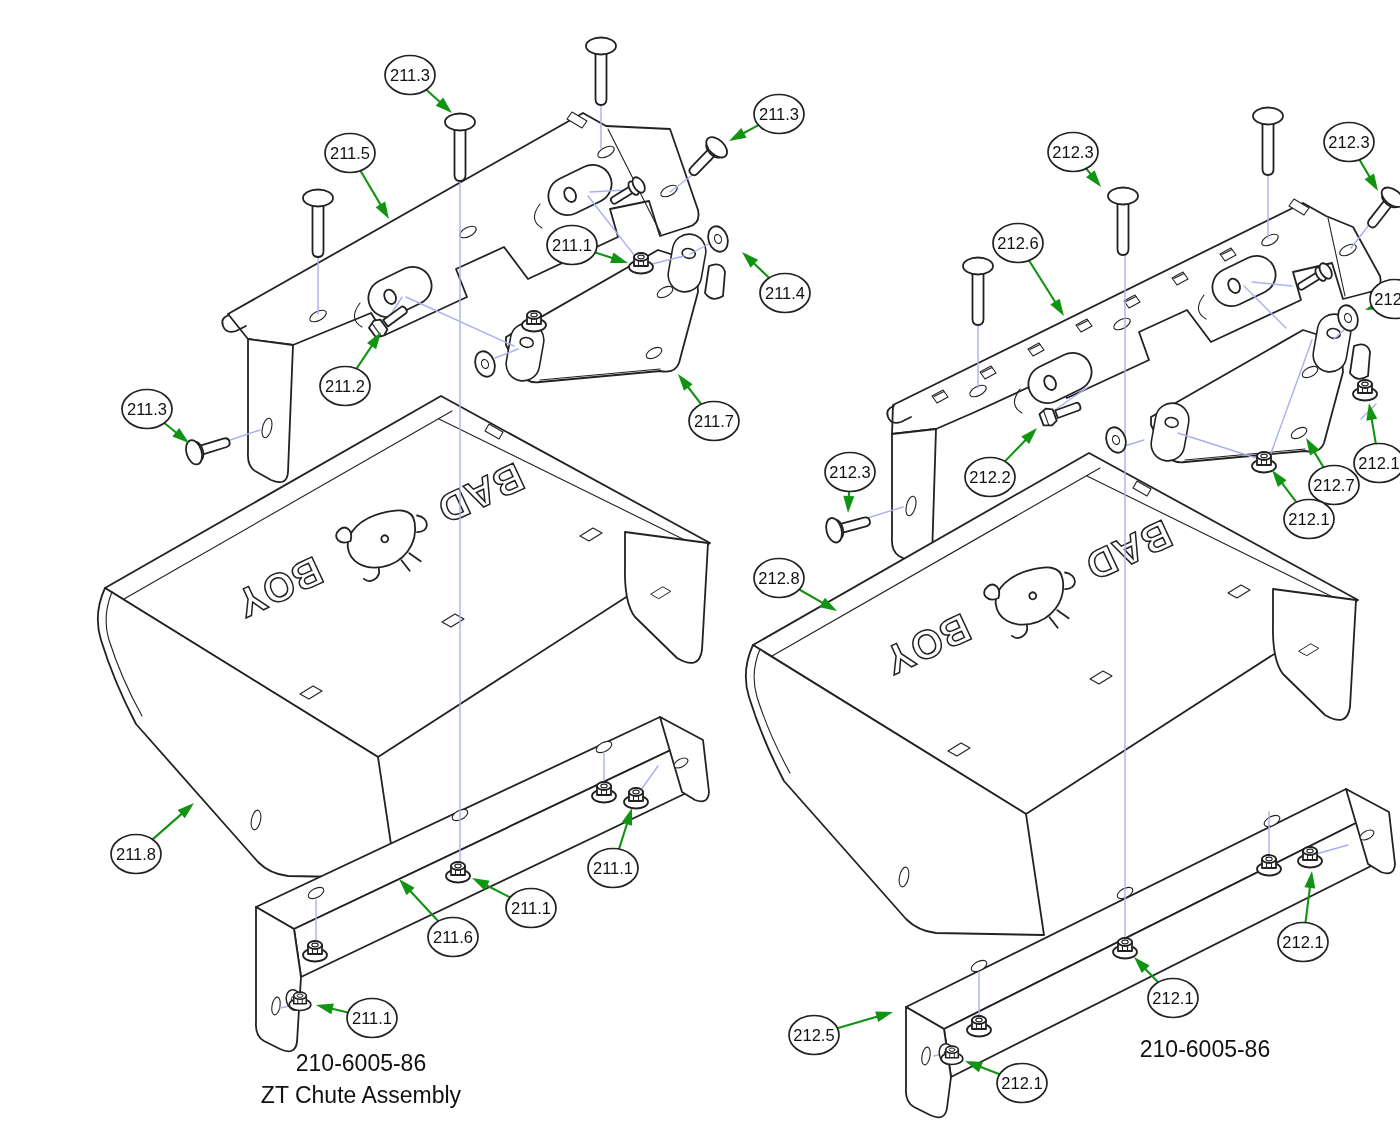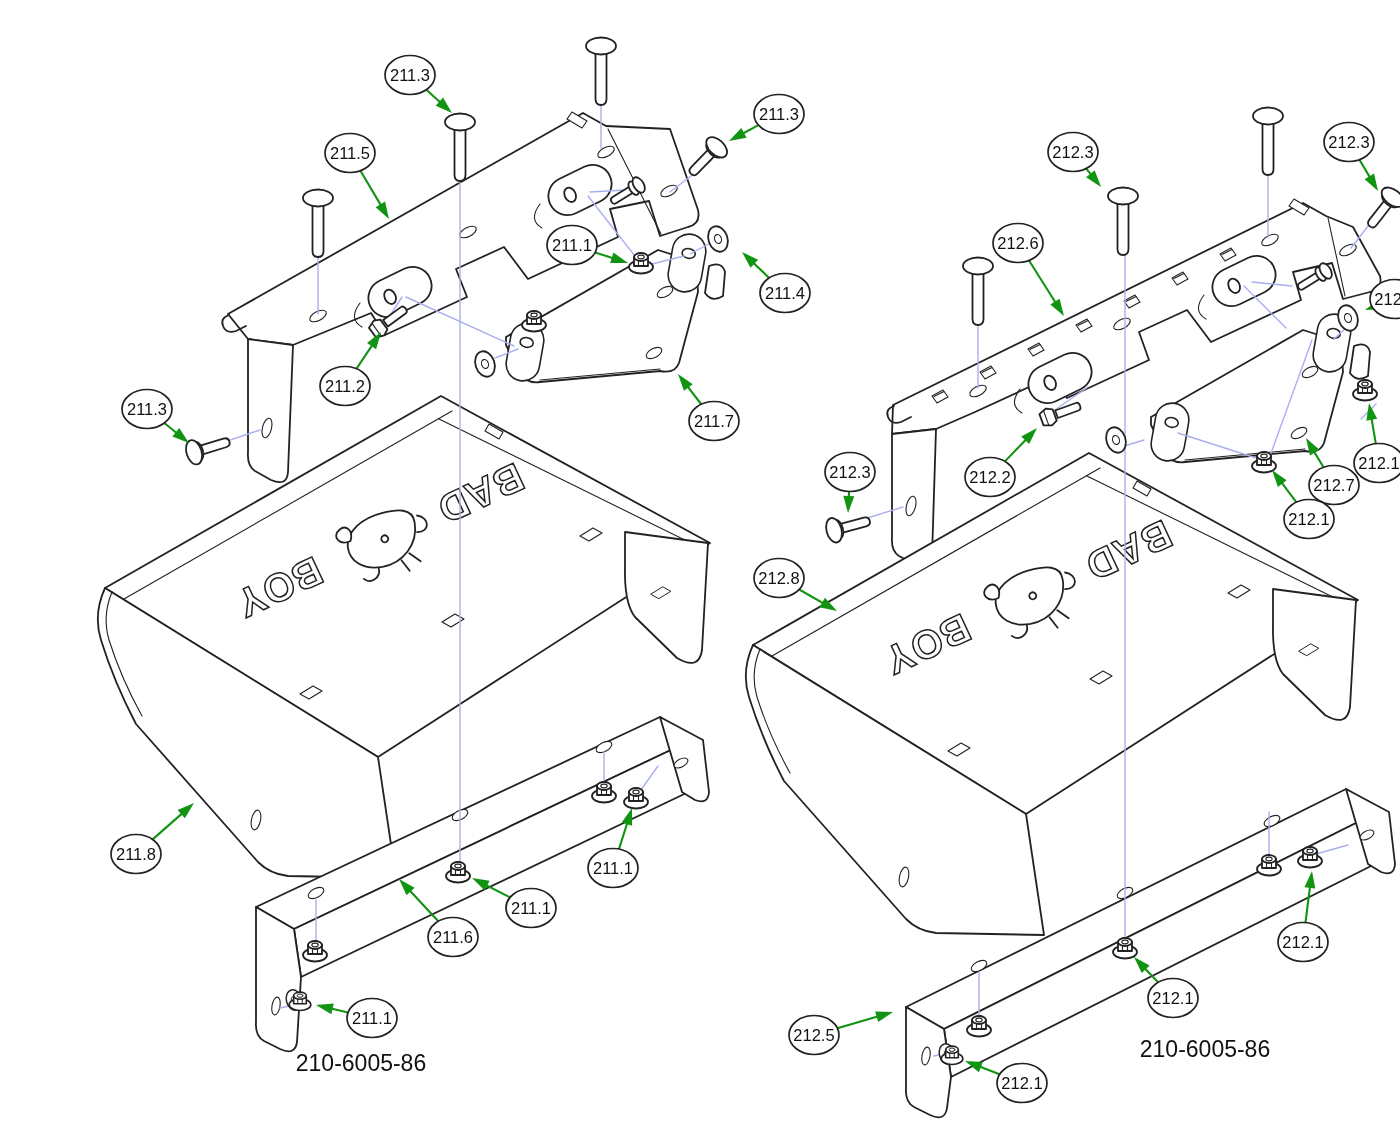--- a/index.html
+++ b/index.html
@@ -391,17 +391,18 @@
           <line x1="951.5931465514223" y1="1074.3517407742331" x2="926.3292313004258" y2="1064.6007559405152" stroke="#119411" stroke-width="2.1" stroke-linecap="round"></line>
           <polygon points="917,1061 934.8401089780073,1061.9902078836417 930.8792774434405,1072.25236231411" fill="#119411"></polygon>
           <ellipse cx="974" cy="1083" rx="25" ry="19.5" fill="#ffffff" stroke="#222222" stroke-width="1.7"></ellipse>
           <text x="974" y="1088.5" class="balloon-text">212.1</text>
         </g>
       </g>
 </svg>
 
 <div class="title-block" id="title-left">
   <div>210-6005-86</div>
+  <div>ZT Chute Assembly</div>
 </div>
 <div class="title-block" id="title-right">
   <div>210-6005-86</div>
 </div>
 </div>
 
 </body></html>

